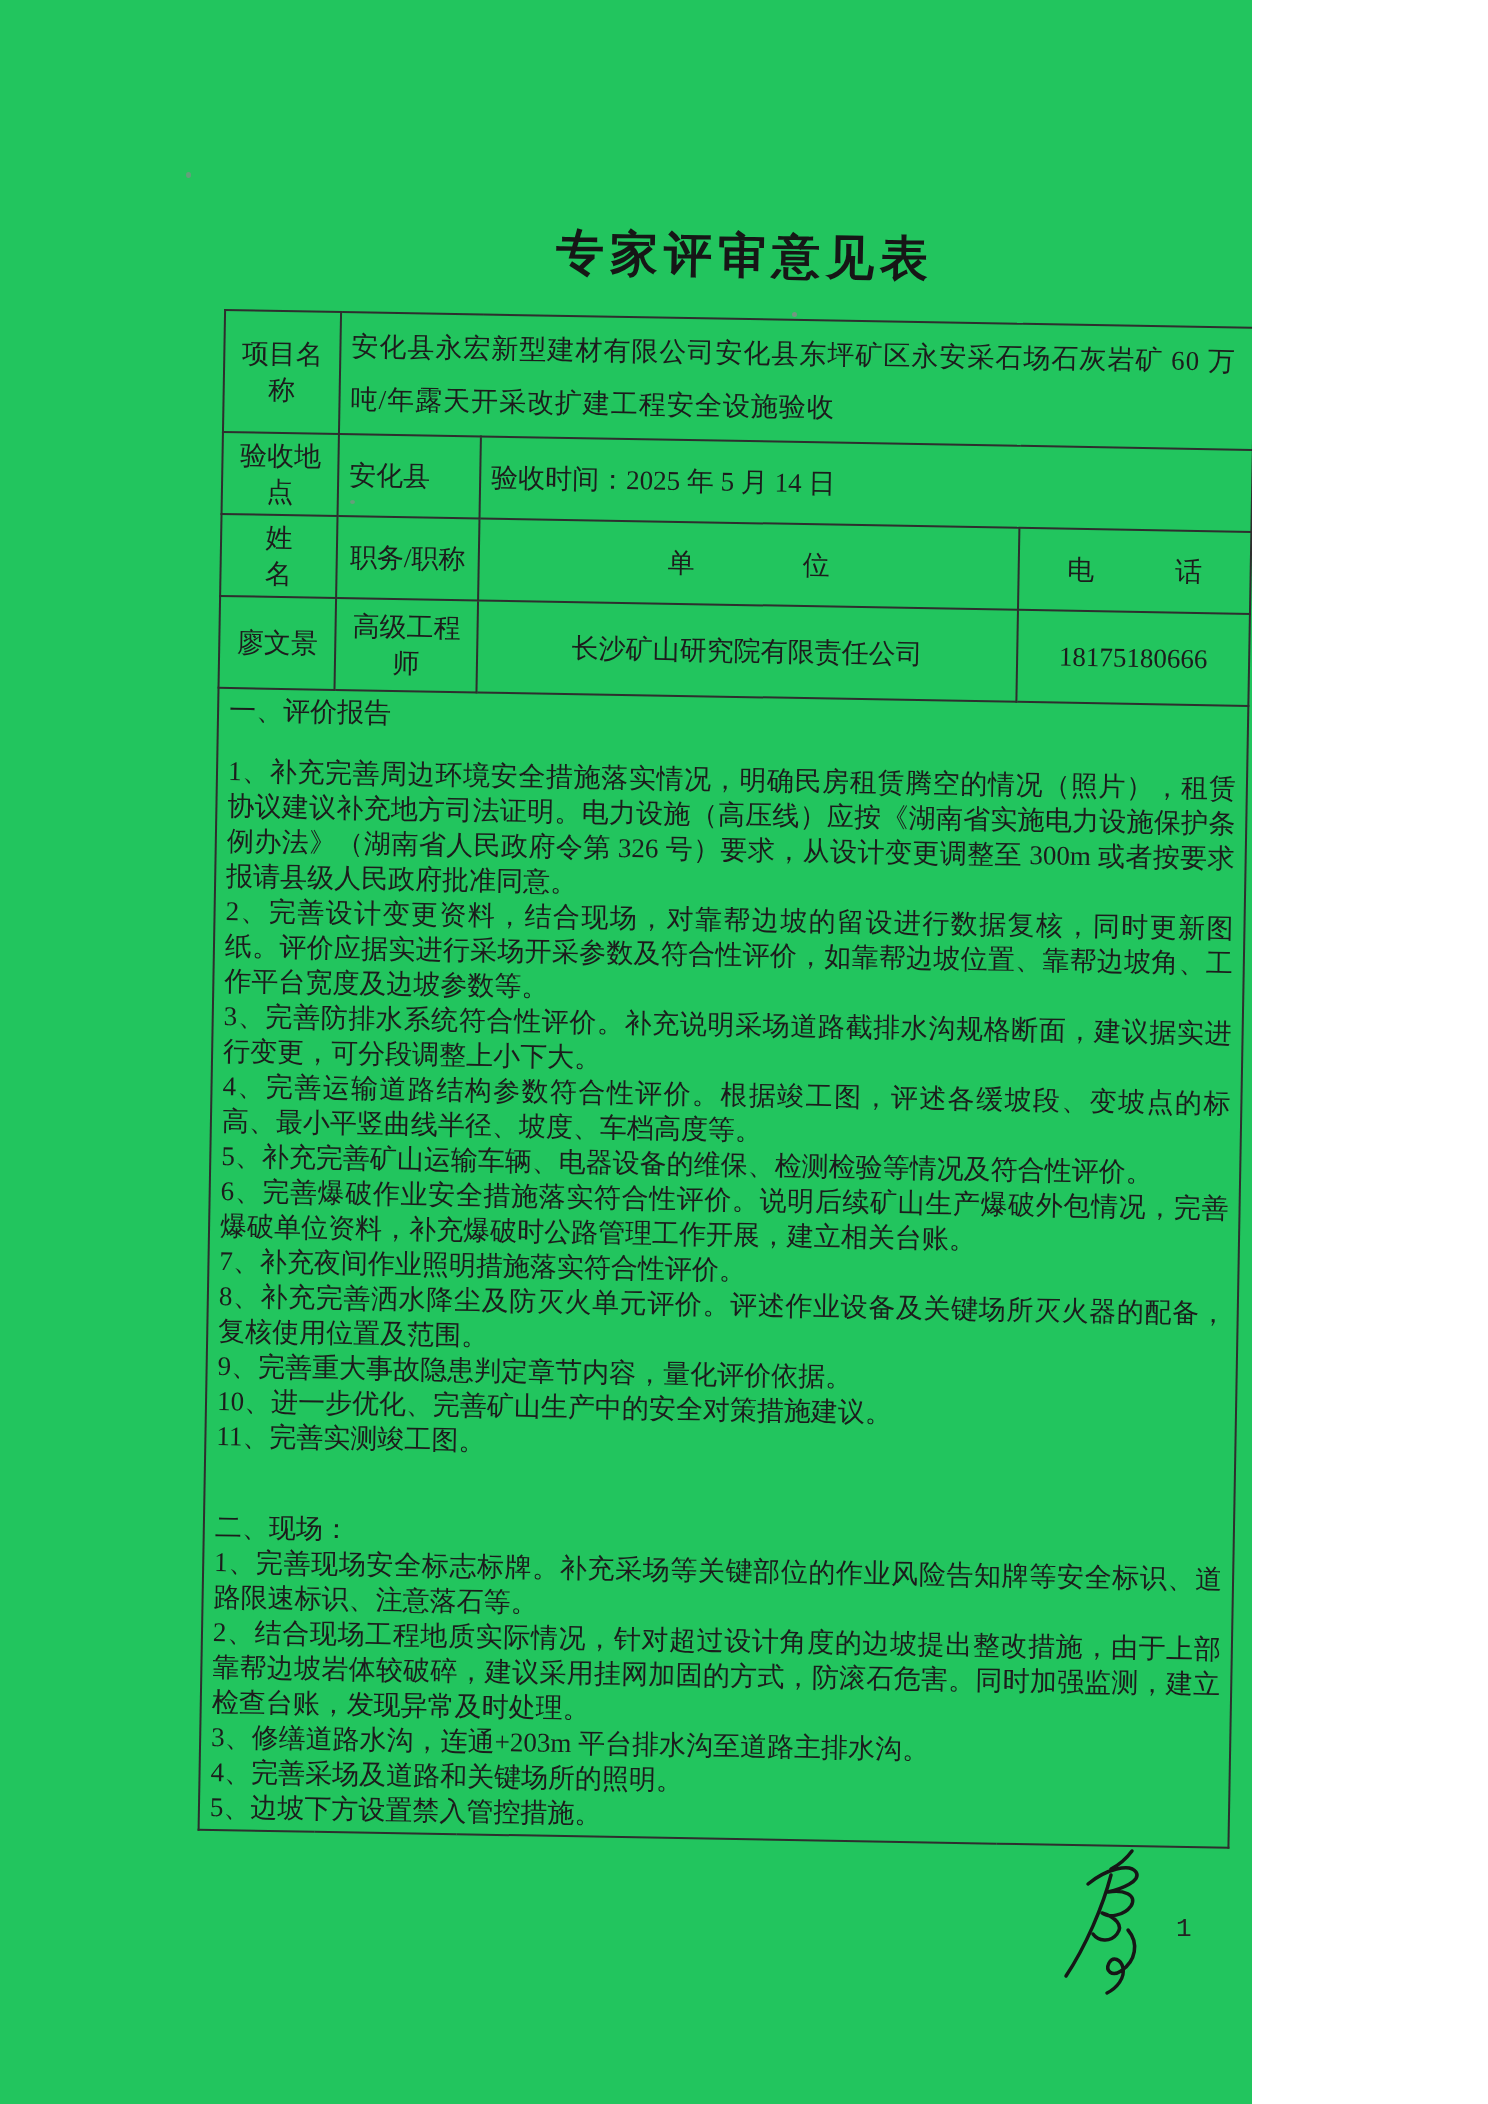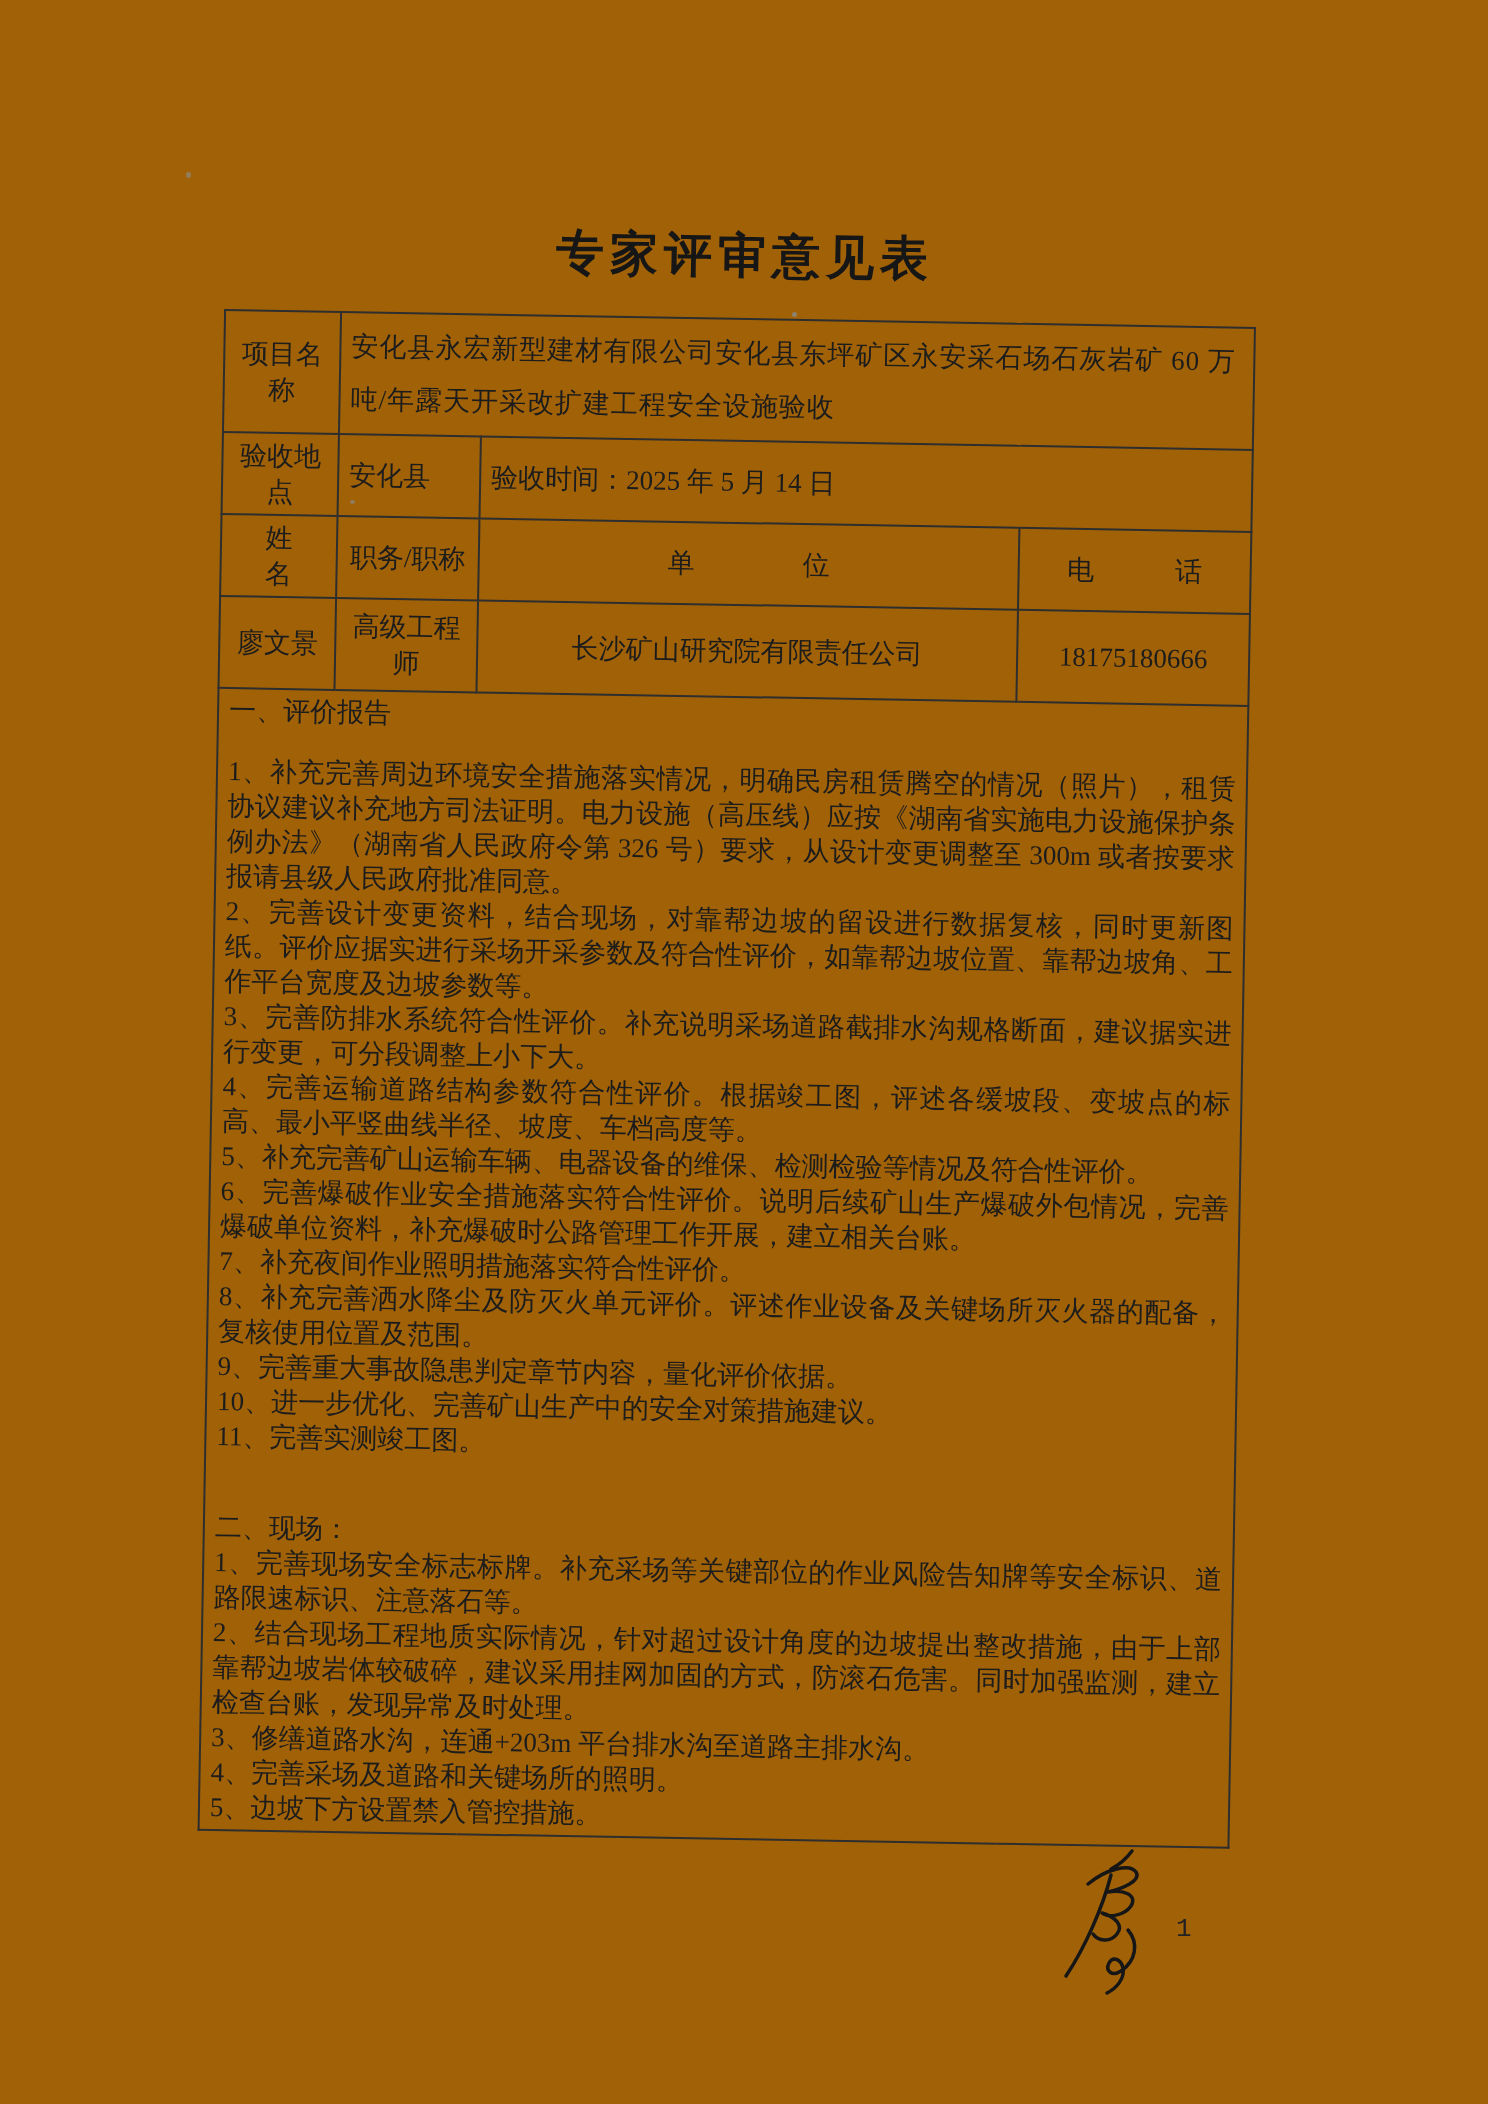--- a/index.html
+++ b/index.html
@@ -1,19 +1,19 @@
 <!DOCTYPE html>
 <html lang="zh"><head>
 <meta charset="utf-8">
 <style>
   html,body{margin:0;padding:0;background:#ffffff;}
   .sheet{
     position:relative;
-    width:1488px;height:2104px;
-    background:#a16207;
+    width:1252px;height:2104px;
+    background:#22c55e;
     overflow:hidden;
     font-family:"Liberation Serif","DejaVu Serif",serif;
     color:#1c1c1c;
   }
   .content{
     position:absolute;left:0;top:0;width:1488px;height:2104px;
     transform:rotate(1deg);
     transform-origin:744px 320px;
   }
   .doc-title{

